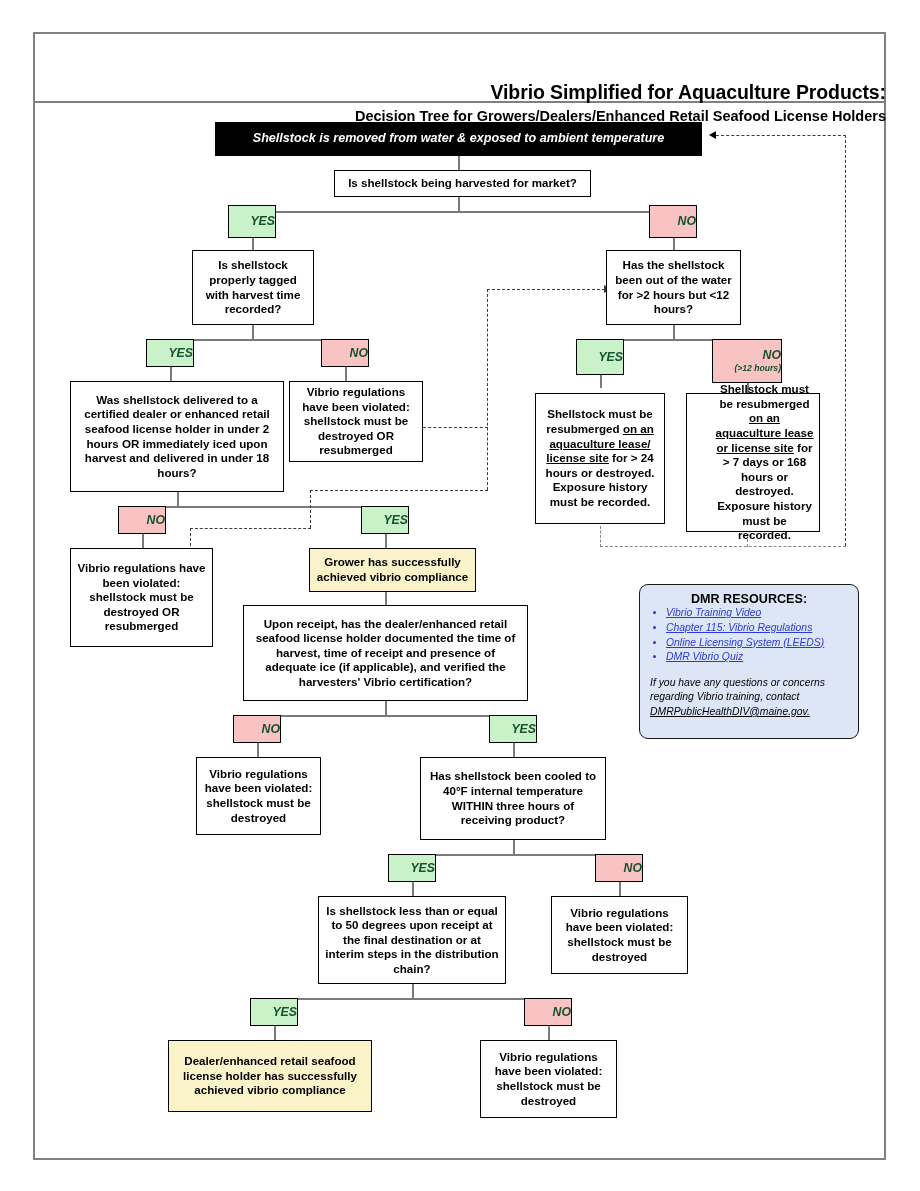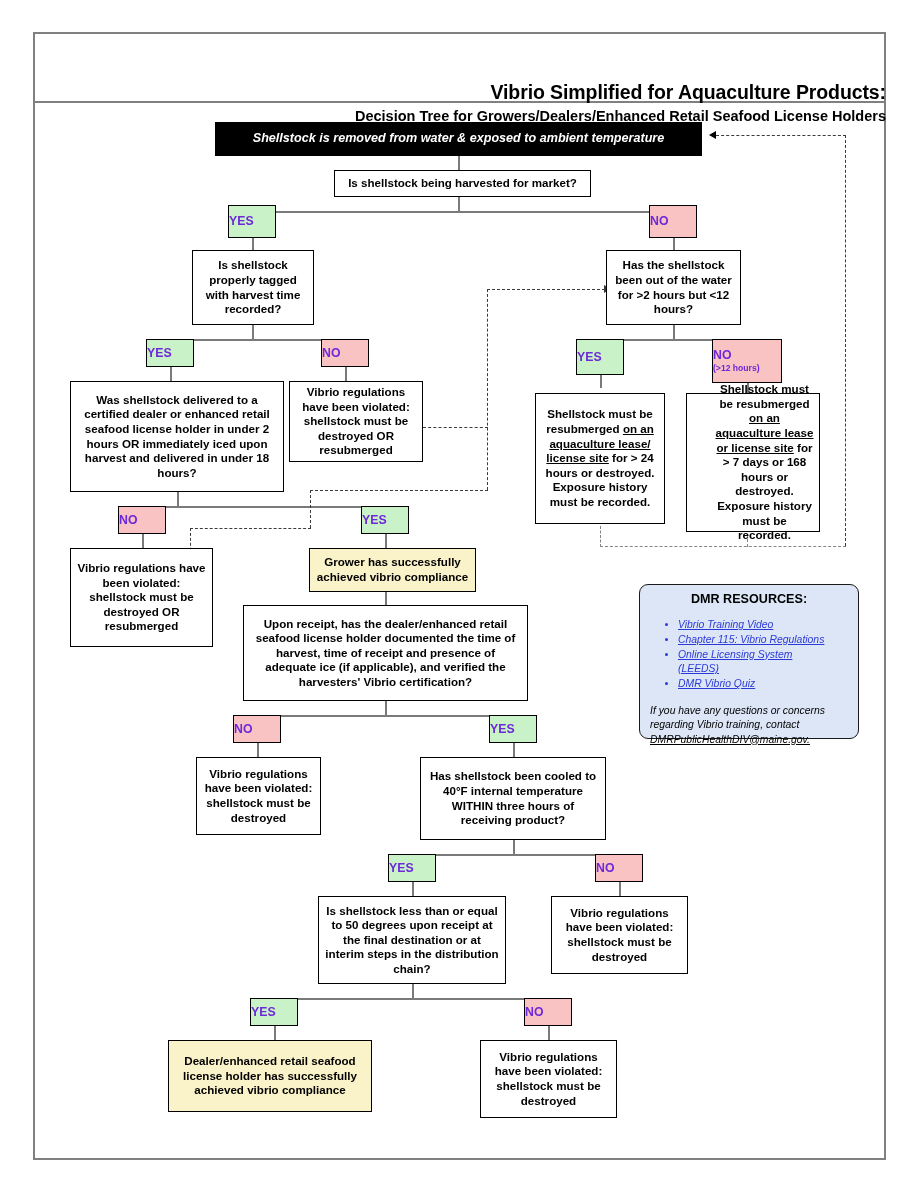--- a/index.html
+++ b/index.html
@@ -90,28 +90,29 @@
     border-color: #000000;
   }
 
   
   .badge {
     position: absolute;
     box-sizing: border-box;
     border: 1.4px solid #000000;
     font-size: 12.3px;
     font-weight: bold;
-    color: #6d28d9;
+    color: #14532d;
     display: flex;
     flex-direction: column;
-    align-items: flex-start;
+    align-items: flex-end;
     justify-content: center;
     text-align: center;
     line-height: 1.15;
     z-index: 6;
+    font-style: italic;
   }
   .badge.yes { background: #c9f2c9; }
   .badge.no  { background: #f9c3c3; }
   .badge .sublabel {
     font-size: 8.6px;
     font-weight: bold;
     margin-top: 1px;
   }
 
   
@@ -168,21 +169,21 @@
     padding: 7px 10px 8px 10px;
     z-index: 5;
   }
   .dmr-title {
     text-align: center;
     font-size: 12.6px;
     font-weight: bold;
     color: #000;
   }
   .dmr-list {
-    margin: 12px;
+    margin: 0;
     padding: 0 0 0 16px;
     list-style: disc;
   }
   .dmr-list li {
     font-size: 10.4px;
     font-style: italic;
     color: #2b3ad6;
     line-height: 1.42;
   }
   .dmr-list li span {

